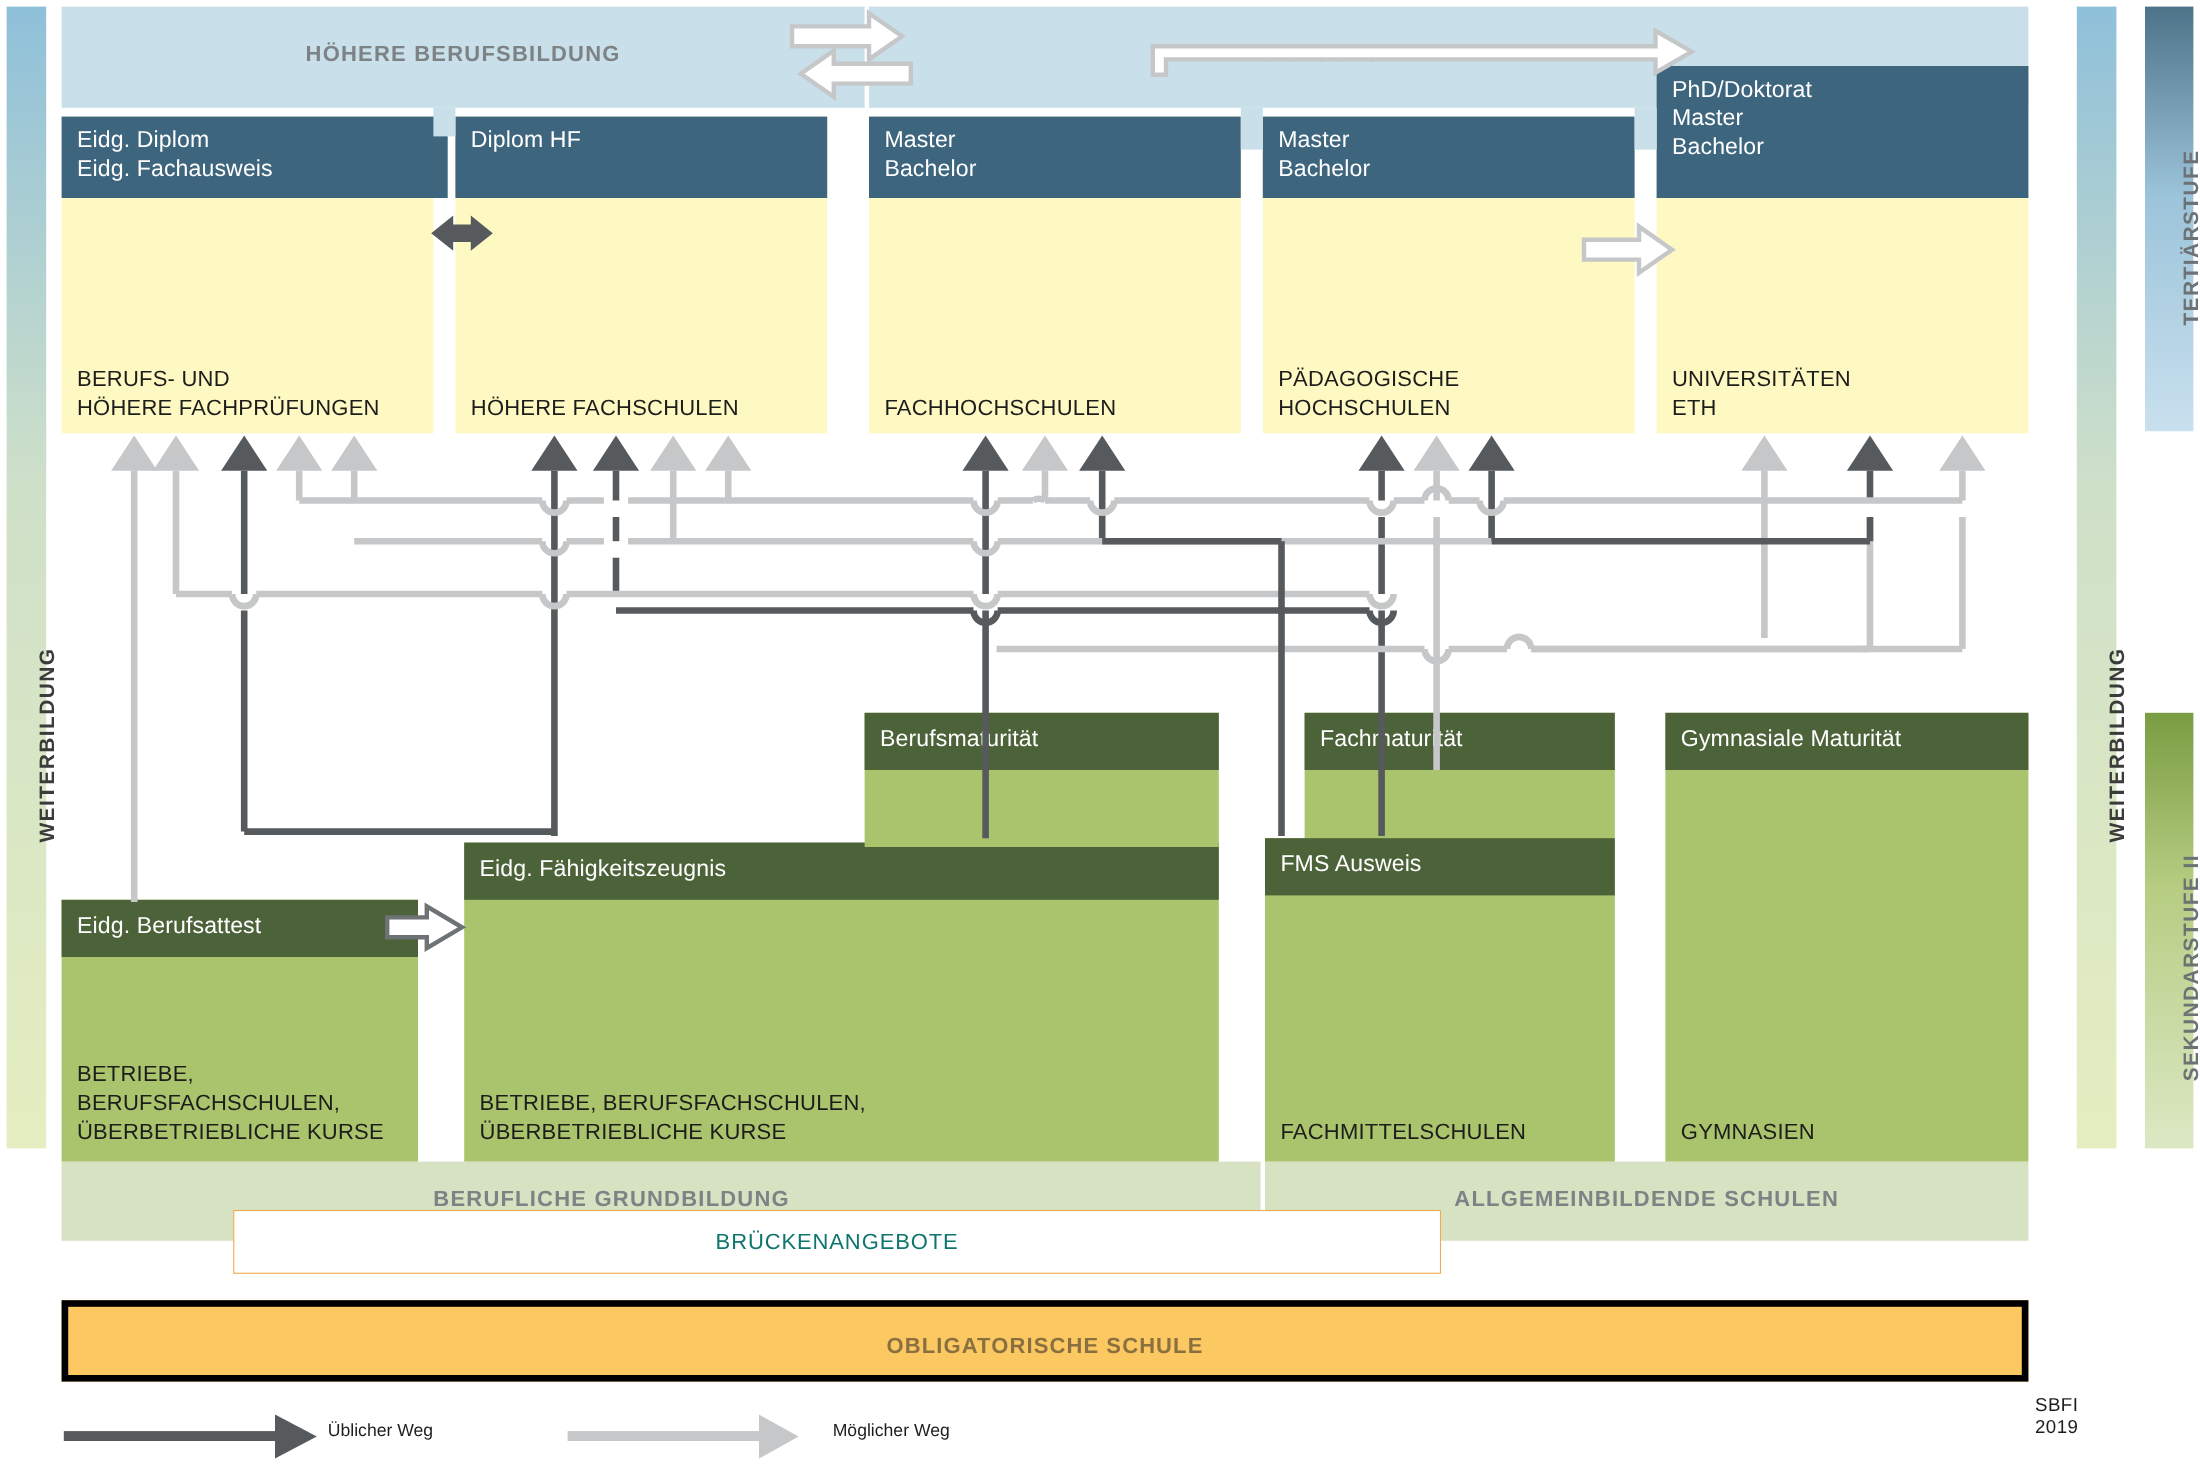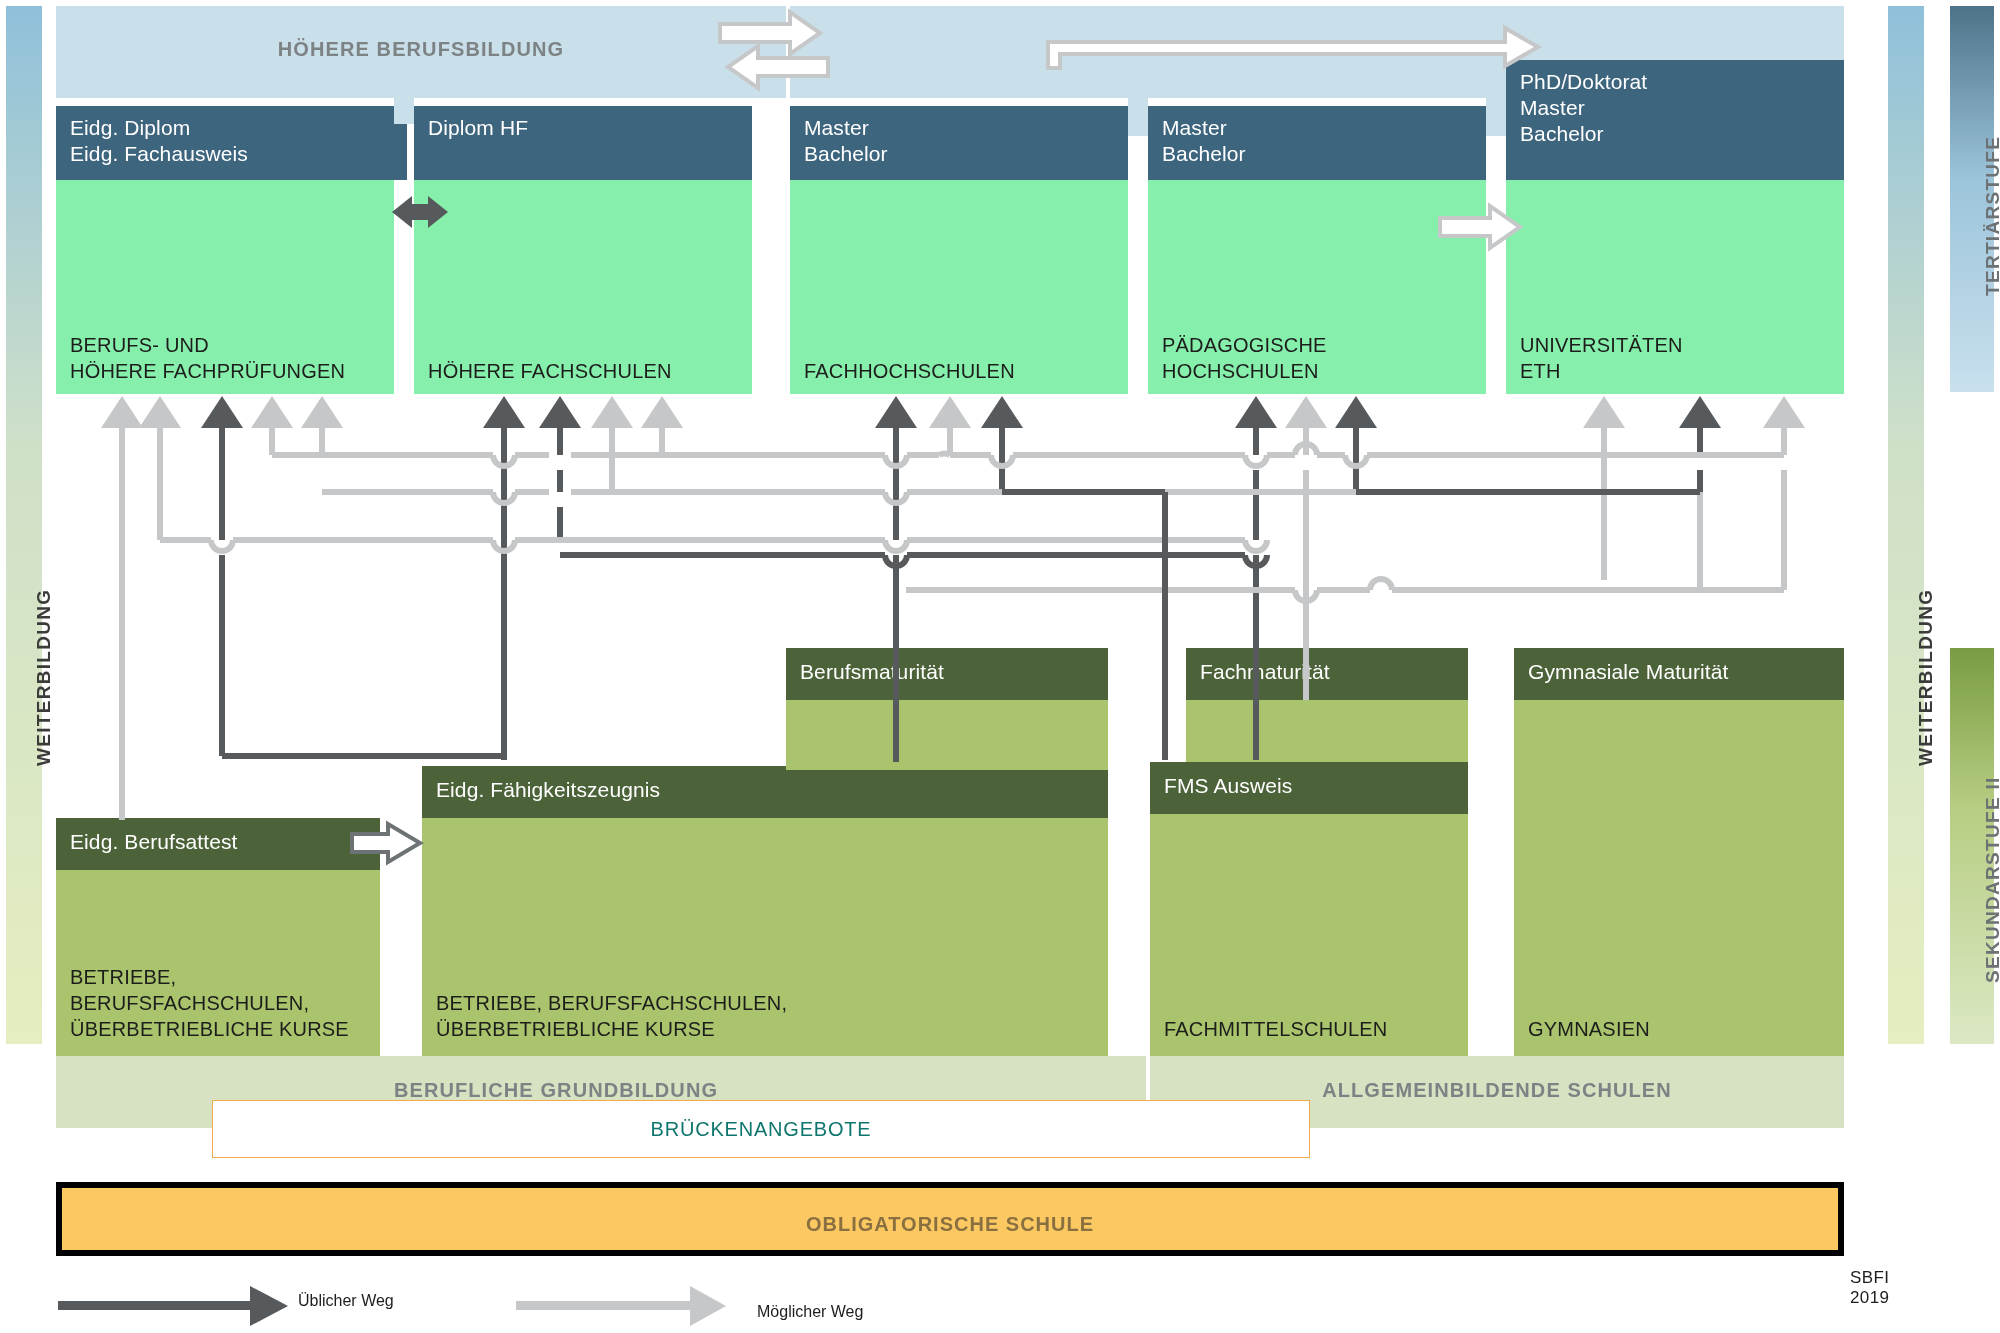--- a/index.html
+++ b/index.html
@@ -8,21 +8,21 @@
     width:2000px;height:1333px;position:relative;overflow:hidden;
     -webkit-font-smoothing:antialiased;
   }
   #stage{position:absolute;left:0;top:0;width:2000px;height:1333px;}
 
   
   .abs{position:absolute;box-sizing:border-box;}
 
   
   .band-tert      {background:#c9dfea;}
-  .col-tert-body  {background:#86efac;}
+  .col-tert-body  {background:#fef9c3;}
   .cap-tert       {background:#3d657e;color:#ffffff;}
   .col-voc-body   {background:#a9c46c;}
   .cap-voc        {background:#4c6238;color:#ffffff;}
   .band-voc       {background:#d7e2c2;}
   .obl-bar        {background:#fbc861;border:6px solid #000000;}
   .bridge-bar     {background:#ffffff;border:1px solid #f0ab4a;}
 
   
   .cap-text{
     font-size:21px;line-height:26px;font-weight:400;
@@ -218,21 +218,21 @@
 
   <div class="abs bridge-bar" style="left:212px;top:1100px;width:1098px;height:58px;">
     <span class="bar-title" style="top:17px;color:#0f766e;font-weight:400;letter-spacing:.8px;">BRÜCKENANGEBOTE</span>
   </div>
 
   <div class="abs obl-bar" style="left:56px;top:1182px;width:1788px;height:74px;">
     <span class="bar-title" style="top:25px;color:#8a7040;">OBLIGATORISCHE SCHULE</span>
   </div>
 
   <span class="legend-label" style="left:298px;top:1292px;">Üblicher Weg</span>
-  <span class="legend-label" style="left:757px;top:1292px;margin-top:11px;">Möglicher Weg</span>
+  <span class="legend-label" style="left:757px;top:1292px;">Möglicher Weg</span>
 
   <span class="credit" style="left:1925px;top:1268px;transform:translateX(-100%);">SBFI 2019</span>
 
   <svg class="overlay" viewBox="0 0 2000 1333" xmlns="http://www.w3.org/2000/svg">
     <defs>
       <marker id="headDark" markerWidth="9" markerHeight="9" refX="1" refY="4.5" orient="auto">
         <path d="M0,0 L9,4.5 L0,9 Z" fill="#565a5c"></path>
       </marker>
       <marker id="headLight" markerWidth="9" markerHeight="9" refX="1" refY="4.5" orient="auto">
         <path d="M0,0 L9,4.5 L0,9 Z" fill="#c6c7c8"></path>

